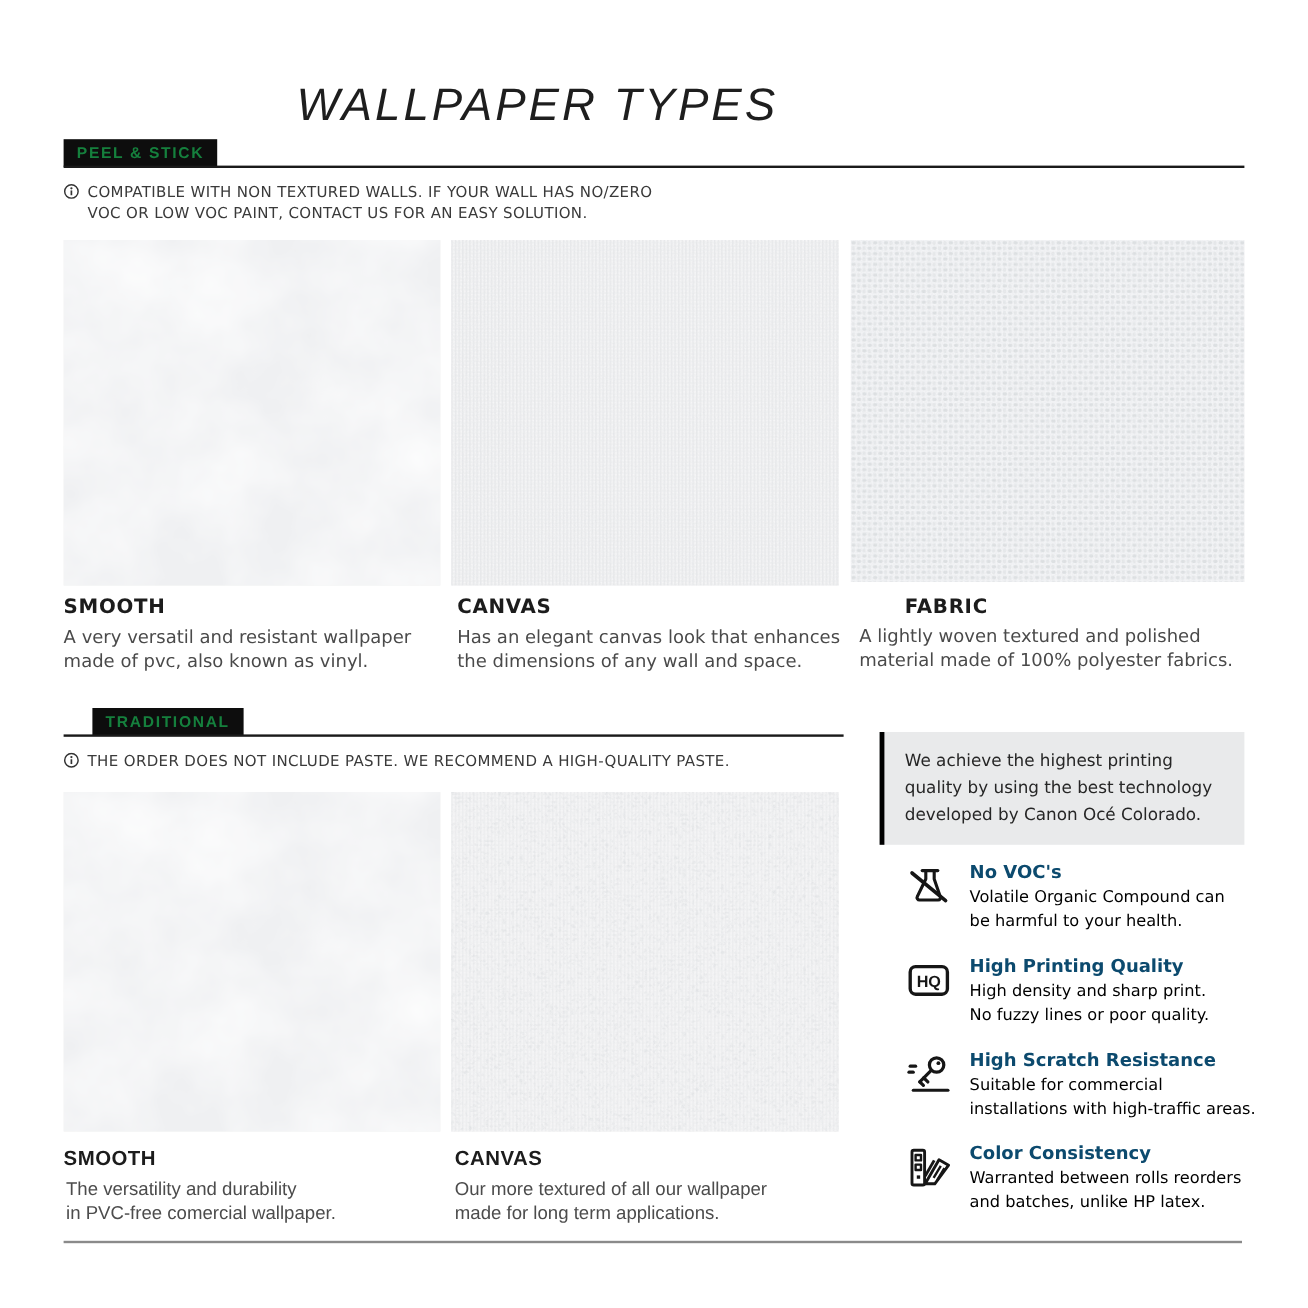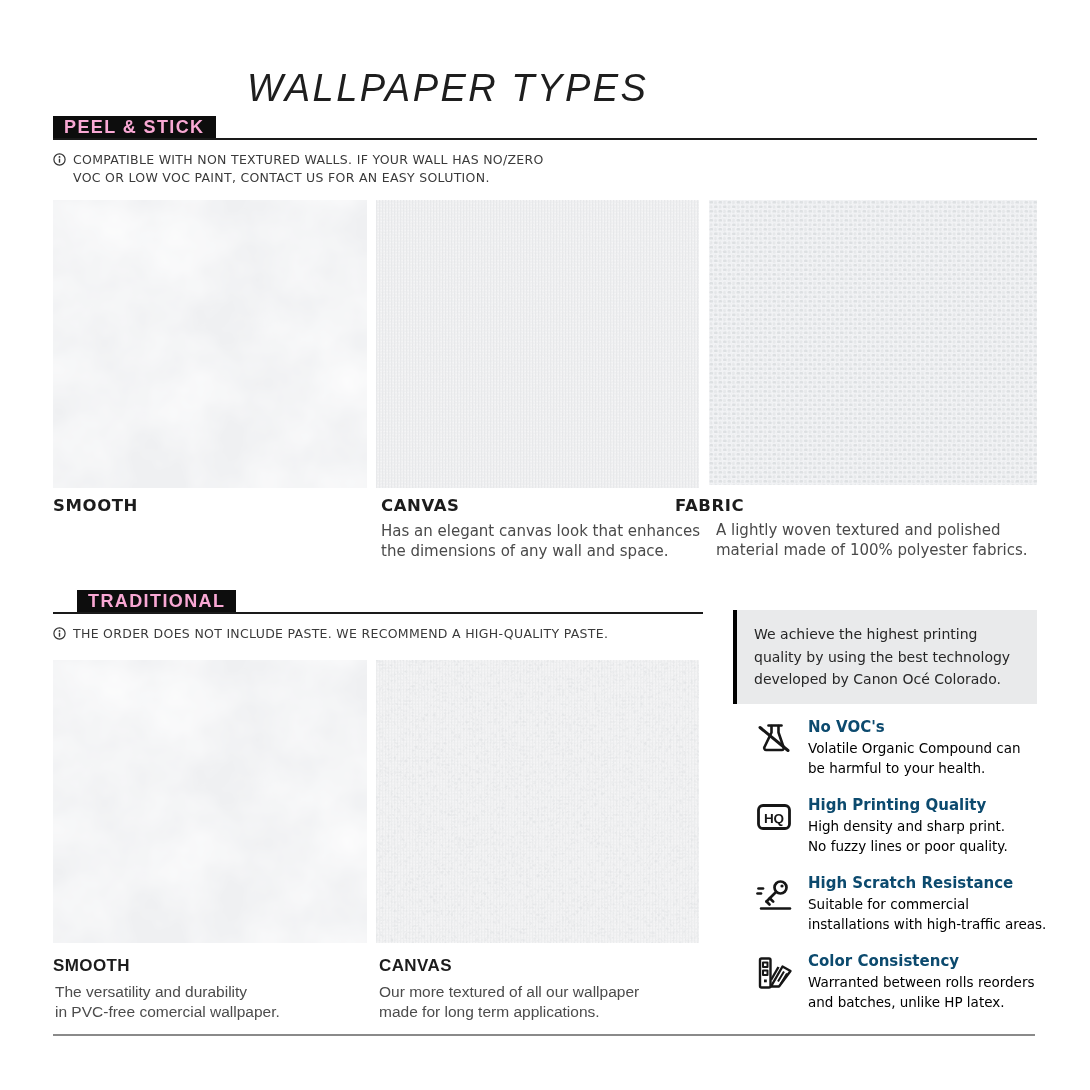--- a/index.html
+++ b/index.html
@@ -3,23 +3,23 @@
 <meta charset="utf-8">
 <style>
   html,body{margin:0;padding:0;background:#fff;}
   .page{position:relative;width:1090px;height:1090px;background:#ffffff;
         font-family:"DejaVu Sans",sans-serif;overflow:hidden;}
   .abs{position:absolute;}
 
   .title{font-family:"Liberation Sans",sans-serif;font-weight:300;
          font-size:38px;letter-spacing:2.5px;color:#1e1e1e;white-space:nowrap;font-style:italic;}
 
-  .badge{background:#0d0d0d;color:#f9a8d4;
+  .badge{background:#0d0d0d;color:#15803d;
          font-family:"Liberation Sans",sans-serif;font-weight:700;
-         font-size:18px;line-height:23px;letter-spacing:1.4px;
+         font-size:13px;line-height:23px;letter-spacing:1.4px;
          padding:0 11px;white-space:nowrap;}
   .rule{background:#1a1a1a;height:2px;}
   .rule-light{background:#8a8a8a;height:2px;}
 
   .note{display:flex;gap:7px;align-items:flex-start;
         font-size:12.5px;line-height:18px;letter-spacing:0.3px;color:#3a3a3a;}
   .note .ntext{white-space:pre-line;}
   .note svg{flex:0 0 auto;margin-top:2px;}
 
   .sw{background:#f0f1f2;}
@@ -105,26 +105,28 @@
       </svg>
   </div>
   <div class="abs sw" style="left:709px;top:200px;width:328px;height:285px;">
     <svg class="tex">
         <rect width="100%" height="100%" fill="url(#mesh)"></rect>
         <rect width="100%" height="100%" filter="url(#tex-grain)" opacity="0.55"></rect>
       </svg>
   </div>
 
   <div class="abs lbl" style="left:53px;top:496px;">SMOOTH</div>
+  <div class="abs desc" style="left:53px;top:522px;width:330px;">A very versatil and resistant wallpaper
+made of pvc, also known as vinyl.</div>
 
   <div class="abs lbl" style="left:381px;top:496px;">CANVAS</div>
   <div class="abs desc" style="left:381px;top:522px;width:330px;">Has an elegant canvas look that enhances
 the dimensions of any wall and space.</div>
 
-  <div class="abs lbl" style="left:675px;top:496px;text-align:center;">FABRIC</div>
+  <div class="abs lbl" style="left:754px;top:496px;text-align:center;">FABRIC</div>
   <div class="abs desc" style="left:716px;top:521px;width:330px;">A lightly woven textured and polished
 material made of 100% polyester fabrics.</div>
 
   <div class="abs badge" style="left:53px;top:590px;margin-left:24px;">TRADITIONAL</div>
   <div class="abs rule" style="left:53px;top:612px;width:650px;"></div>
 
   <div class="abs note" style="left:53px;top:625px;width:640px;">
     <svg width="13" height="13" viewBox="0 0 13 13">
       <circle cx="6.5" cy="6.5" r="5.6" fill="none" stroke="#333" stroke-width="1.2"></circle>
       <circle cx="6.5" cy="3.9" r="0.95" fill="#333"></circle>

